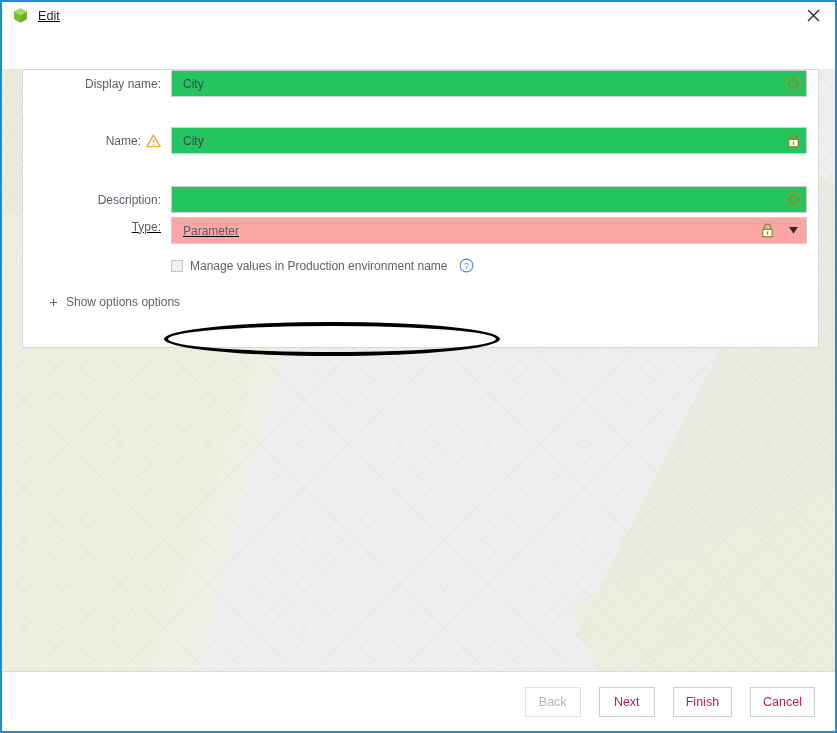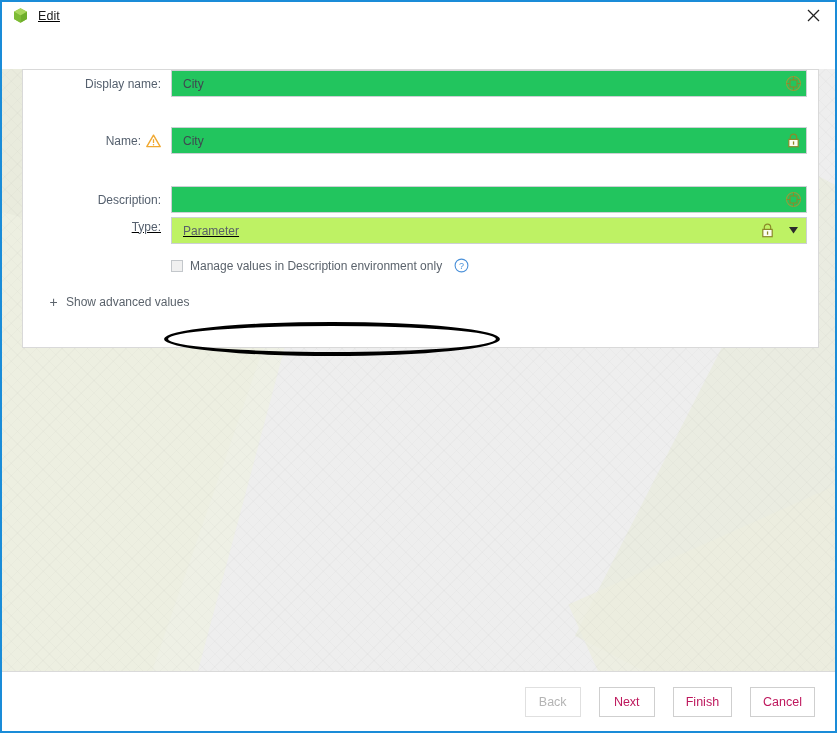--- a/index.html
+++ b/index.html
@@ -160,21 +160,21 @@
     position: relative;
     width: 636px;
     height: 100%;
     box-sizing: border-box;
     border: 1px solid #ccd0d4;
     background: #22c55e;
     display: flex;
     align-items: center;
   }
   .field-control.disabled {
-    background: #bef264;
+    background: #fca5a5;
     border-color: #ccd0d4;
     margin-top: 8px;
   }
   .field-value {
     padding-left: 11px;
     font-size: 12px;
     color: #3f4750;
     flex: 1;
     overflow: hidden;
     white-space: nowrap;
@@ -407,34 +407,34 @@
         <div class="dd-arrow">
           <svg width="9" height="7" viewBox="0 0 9 7">
             <polygon points="0,0 9,0 4.5,6.5" fill="#2b2b2b"></polygon>
           </svg>
         </div>
       </div>
     </div>
 
     <div id="checkbox-row">
       <div id="mvp-checkbox"></div>
-      <span id="mvp-label">Manage values in Description environment only</span>
+      <span id="mvp-label">Manage values in Production environment name</span>
       <span id="help-icon">
         <svg width="15" height="15" viewBox="0 0 15 15">
           <circle cx="7.5" cy="7.5" r="6.4" fill="#ffffff" stroke="#4a90d9" stroke-width="1.1"></circle>
           <text x="7.5" y="10.9" font-family="Liberation Sans, sans-serif" font-size="9" fill="#4a90d9" text-anchor="middle">?</text>
         </svg>
       </span>
     </div>
 
     <div id="annotation-ellipse"></div>
 
     <div id="advanced-link">
       <span id="advanced-plus">+</span>
-      <span id="advanced-text">Show advanced values</span>
+      <span id="advanced-text">Show options options</span>
     </div>
 
   </div>
 
   <div id="footer">
     <button class="footer-btn disabled">Back</button>
     <button class="footer-btn">Next</button>
     <button class="footer-btn">Finish</button>
     <button class="footer-btn">Cancel</button>
   </div>

